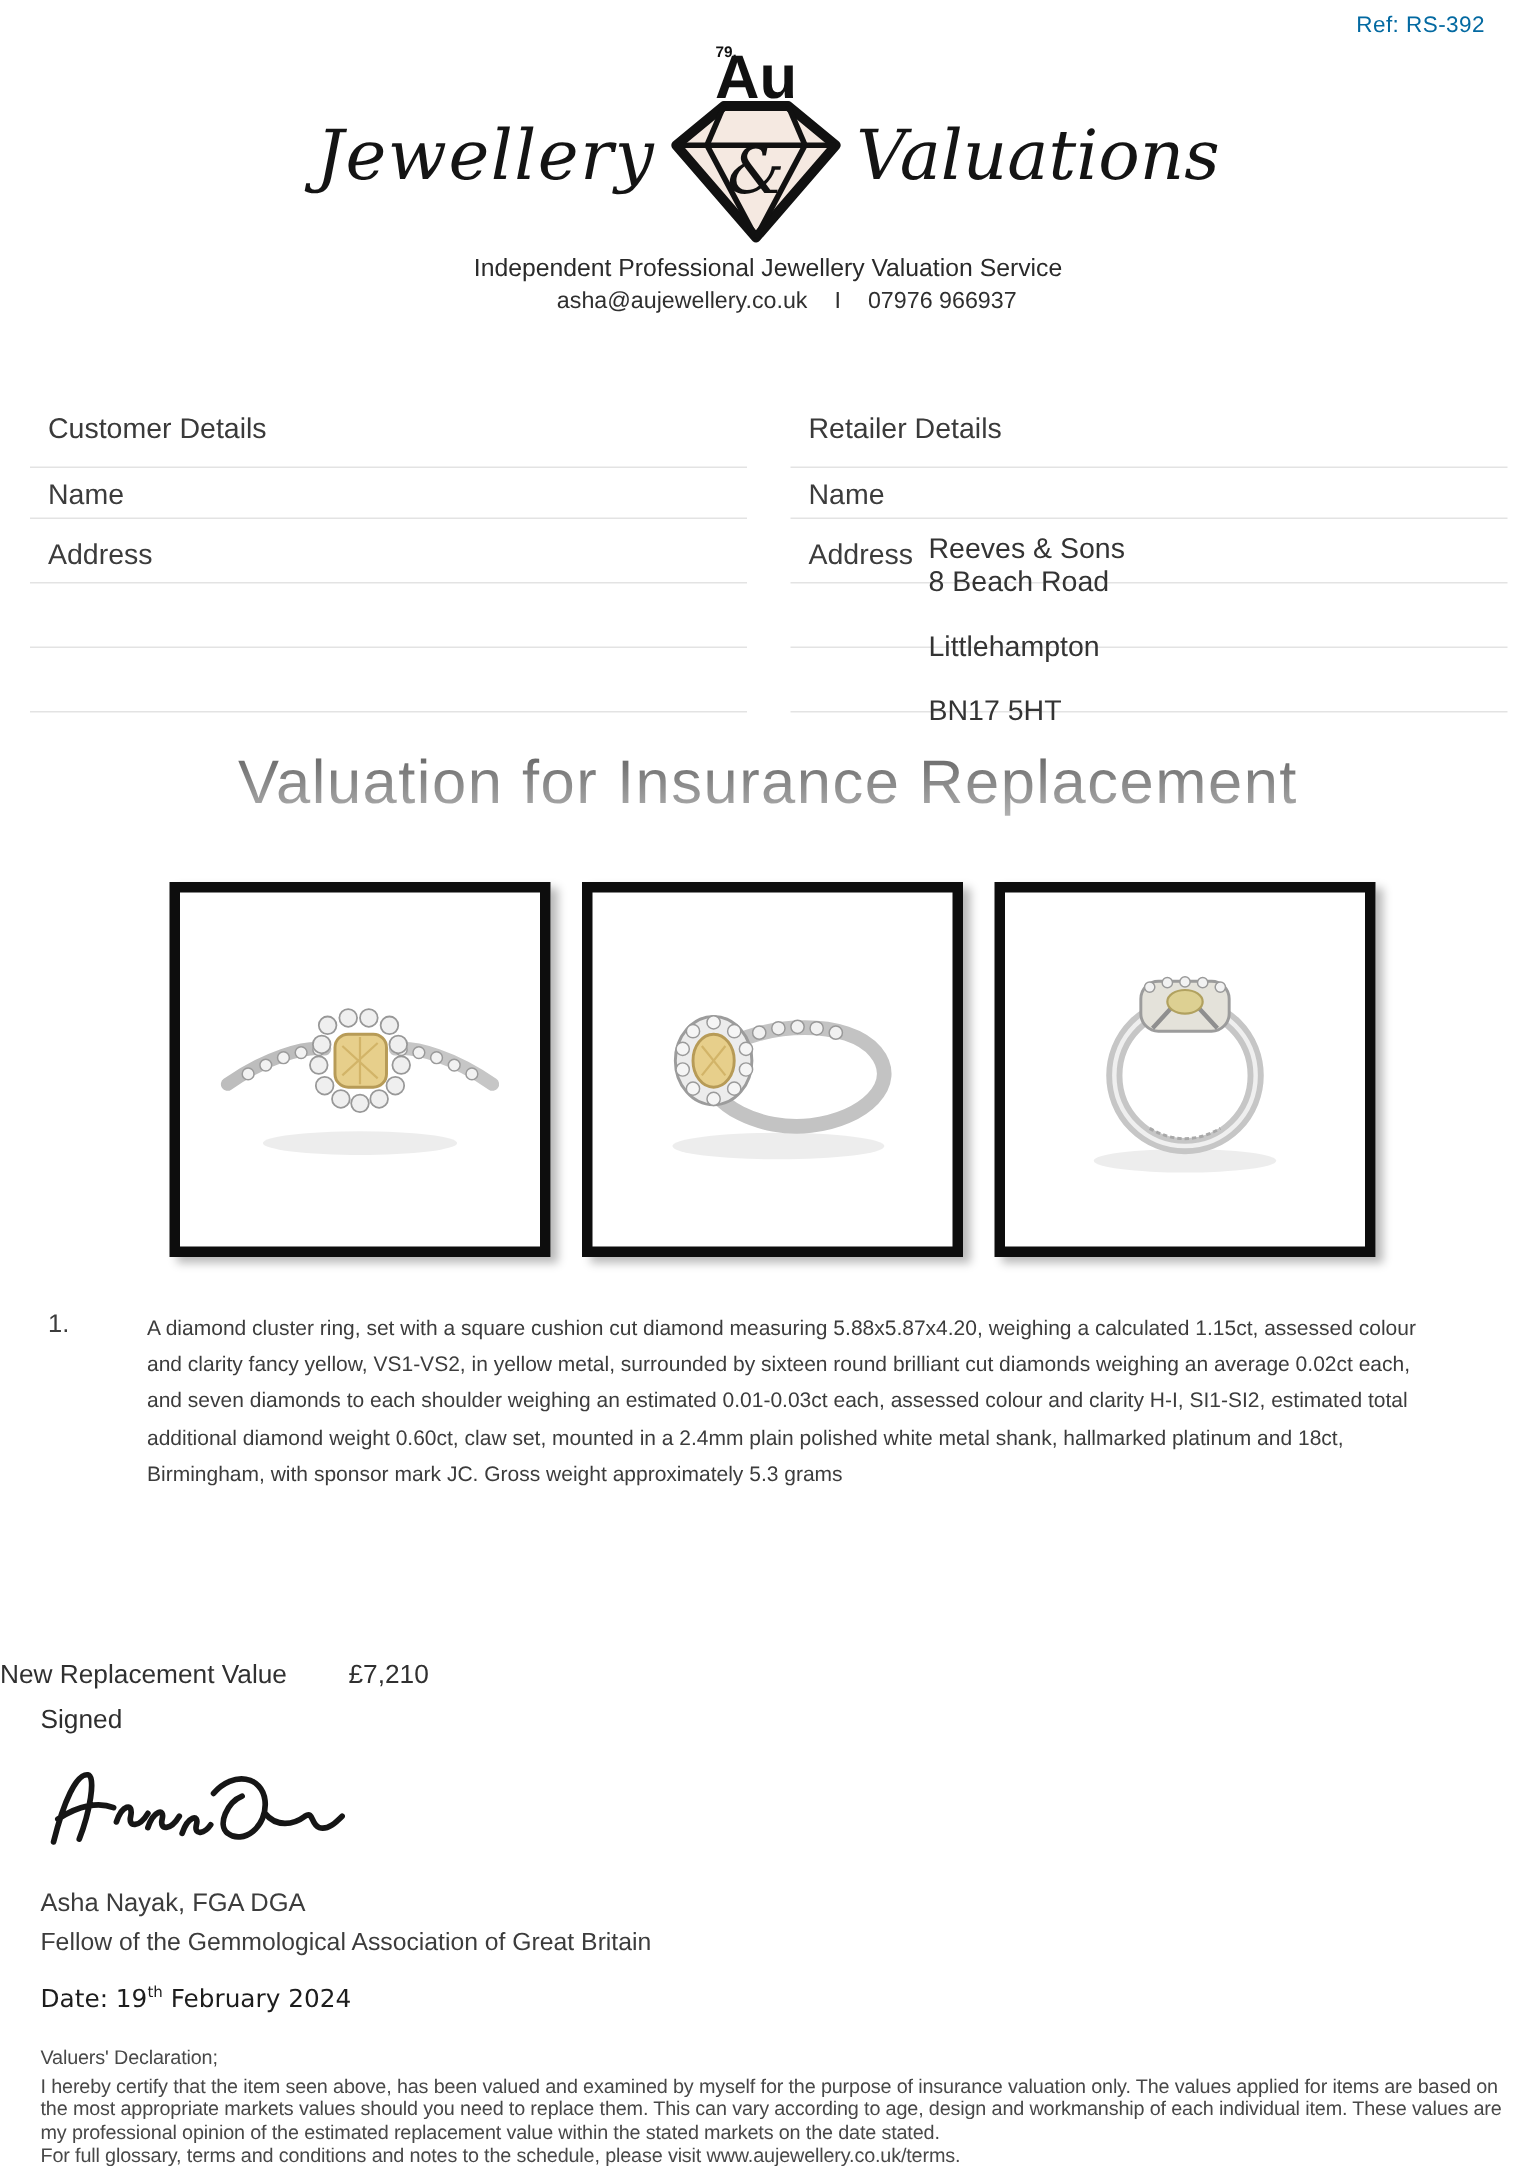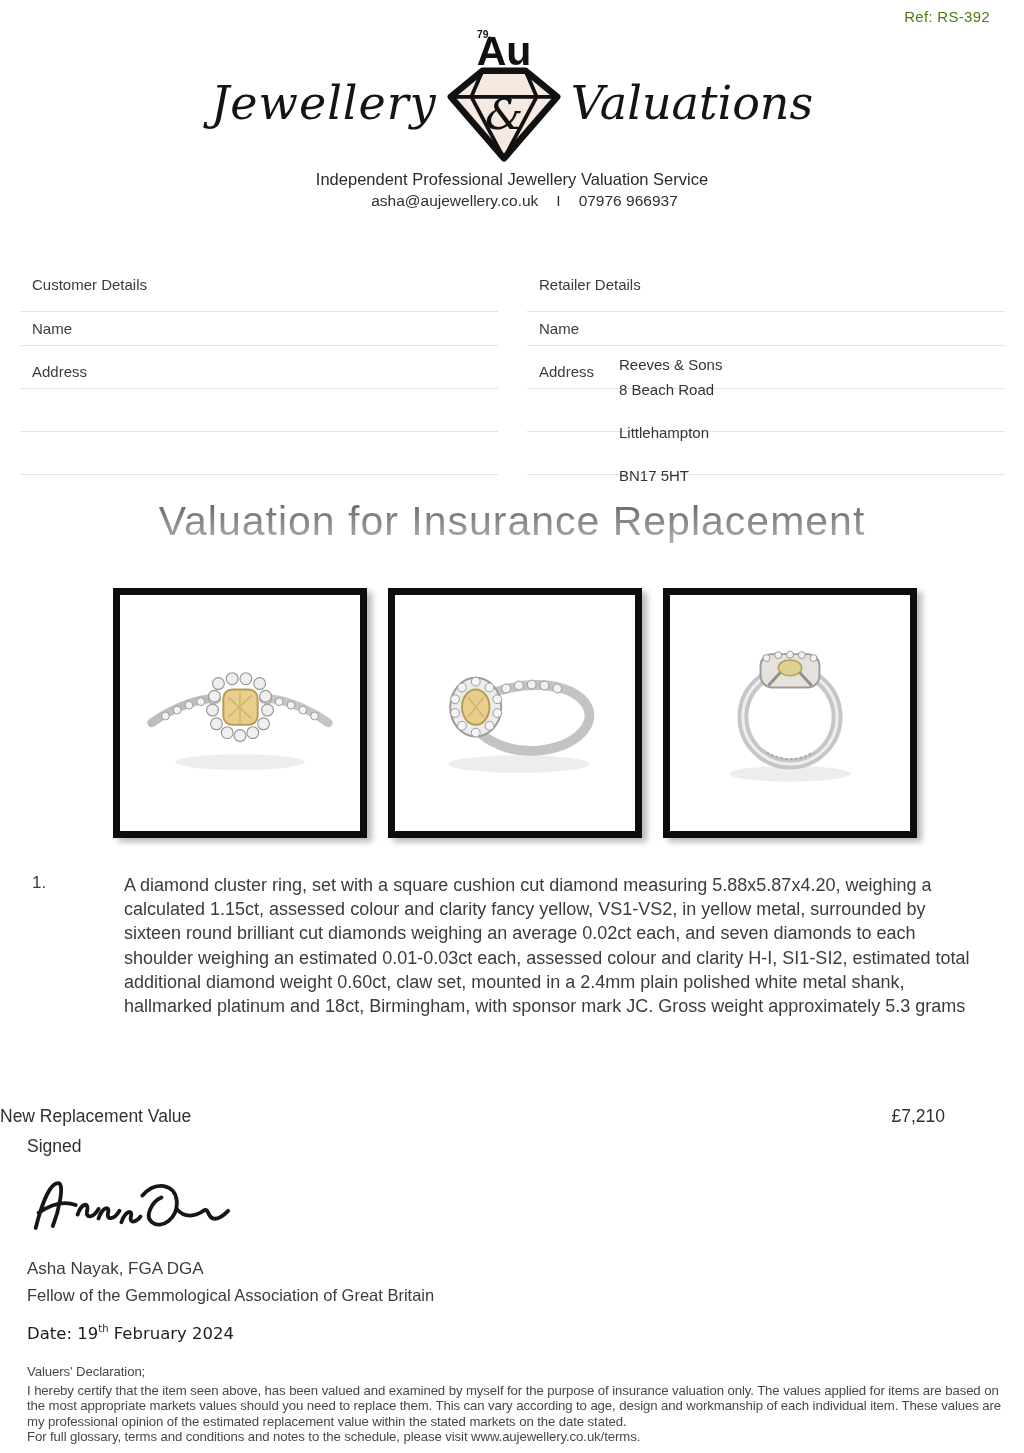--- a/index.html
+++ b/index.html
@@ -3,35 +3,35 @@
 <meta charset="utf-8">
 <style>
   * { margin:0; padding:0; box-sizing:border-box; }
   html,body { background:#fff; }
   .page {
     position:relative; width:1024px; height:1453px; margin:0 auto;
     background:#fff; overflow:hidden;
     font-family:"Liberation Sans", sans-serif; color:#3c3c3c;
   }
   
-  .ref { position:absolute; top:8px; right:34px; font-size:15px; color:#4d7c0f; letter-spacing:.3px; }
+  .ref { position:absolute; top:8px; right:34px; font-size:15px; color:#0369a1; letter-spacing:.3px; }
   .letterhead { position:absolute; top:24px; left:0; width:100%; text-align:center; }
   .logo-row { display:flex; align-items:center; justify-content:center; gap:6px; height:140px; }
   .script { font-family:"DejaVu Serif", serif; font-style:italic; font-size:46px; color:#141414; line-height:1; padding-top:18px; }
   .script.left { letter-spacing:1px; }
   .diamond-svg { width:122px; height:140px; flex:0 0 auto; }
   .tagline { margin-top:6px; font-size:16.5px; color:#2a2a2a; }
   .contact { margin-top:3px; font-size:15.5px; color:#2f2f2f;padding-left:25px; }
   .contact .sep { display:inline-block; margin:0 18px; }
   
   .details { position:absolute; top:268px; left:0; width:100%; }
   .col { position:absolute; top:0; }
   .col.customer { left:20px;  width:478px; }
   .col.retailer { left:527px; width:478px; }
-  .drow { border-bottom:1px solid #e3e3e3; display:flex; align-items:flex-start; padding:8px 0 0 12px; font-size:15px; }
+  .drow { border-bottom:1px solid #e3e3e3; display:flex; align-items:flex-start; padding:8px 0 0 12px; font-size:19px; }
   .drow.head { height:44px; color:#3a3a3a; }
   .drow.r1 { height:34px; }
   .drow.tall { height:43px;align-items:center; }
   .drow .lbl { width:80px; flex:0 0 auto; }
   .drow .val { color:#343434;margin-top:36px; }
   
   .valuation-title {
     position:absolute; top:498px; left:0; width:100%; text-align:center;
     font-size:41px; font-weight:400; letter-spacing:1px; color:#8d8d8d;
     background:linear-gradient(#5f5f5f, #b3b3b3);
@@ -41,24 +41,24 @@
   .photos { position:absolute; top:588px; left:113px; display:flex; gap:21px; }
   .photo-frame {
     width:254px; height:250px; background:#fff; border:7px solid #0d0d0d;
     padding:12px; box-shadow:5px 4px 6px rgba(0,0,0,.28);
   }
   .photo-frame svg { width:100%; height:100%; display:block; }
   
   .item { position:absolute; top:873px; left:32px; width:920px; display:flex; }
   .item-number { width:66px; flex:0 0 auto; font-size:17px; }
   .item-title { font-size:17px; margin-bottom:9px; }
-  .item-desc { font-size:18px; line-height:24.2px; width:856px; color:#3c3c3c;margin-left:26px; }
+  .item-desc { font-size:14px; line-height:24.2px; width:856px; color:#3c3c3c; }
   .value-row {
     position:absolute; top:1106px; left:0; width:1024px;
-    display:flex; justify-content:space-between; align-items:baseline;
+    display:flex; justify-content:flex-start; align-items:baseline;
     font-size:17.5px; color:#303030; padding-right:79px;
   }
   .value-row .amount { margin-left:41px; }
   
   .signed-label { position:absolute; top:1136px; left:27px; font-size:17.5px; color:#2e2e2e; }
   .signature-svg { position:absolute; top:1168px; left:30px; width:200px; height:78px; }
   .valuer-name  { position:absolute; top:1259px; left:27px; font-size:17px; }
   .valuer-title { position:absolute; top:1286px; left:27px; font-size:16.5px; }
   .date-line { position:absolute; top:1323px; left:27px; font-size:17.5px; color:#1d1d1d; font-family:"DejaVu Sans", sans-serif; font-size:16.5px; }
   .date-line sup { font-size:10px; }

